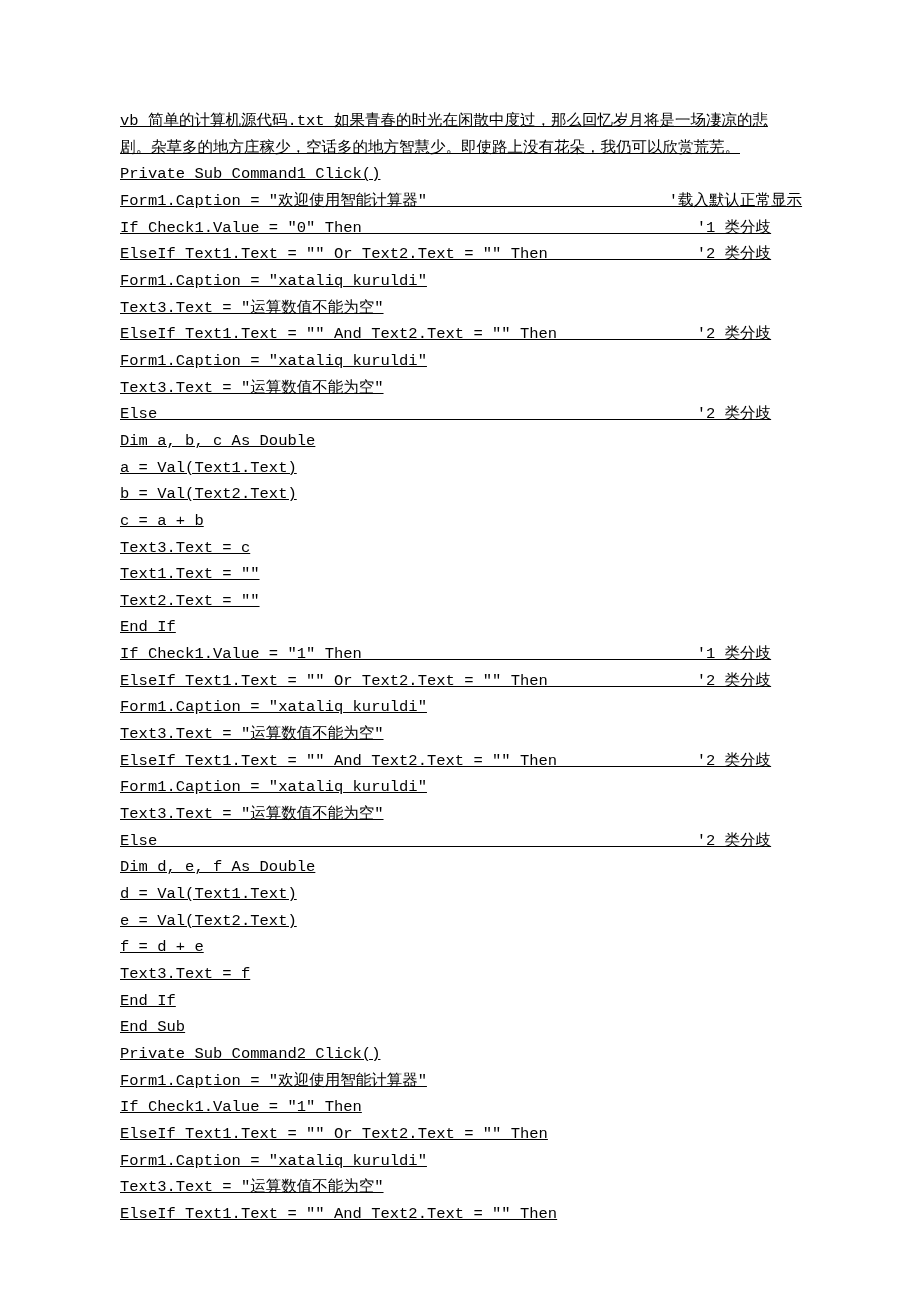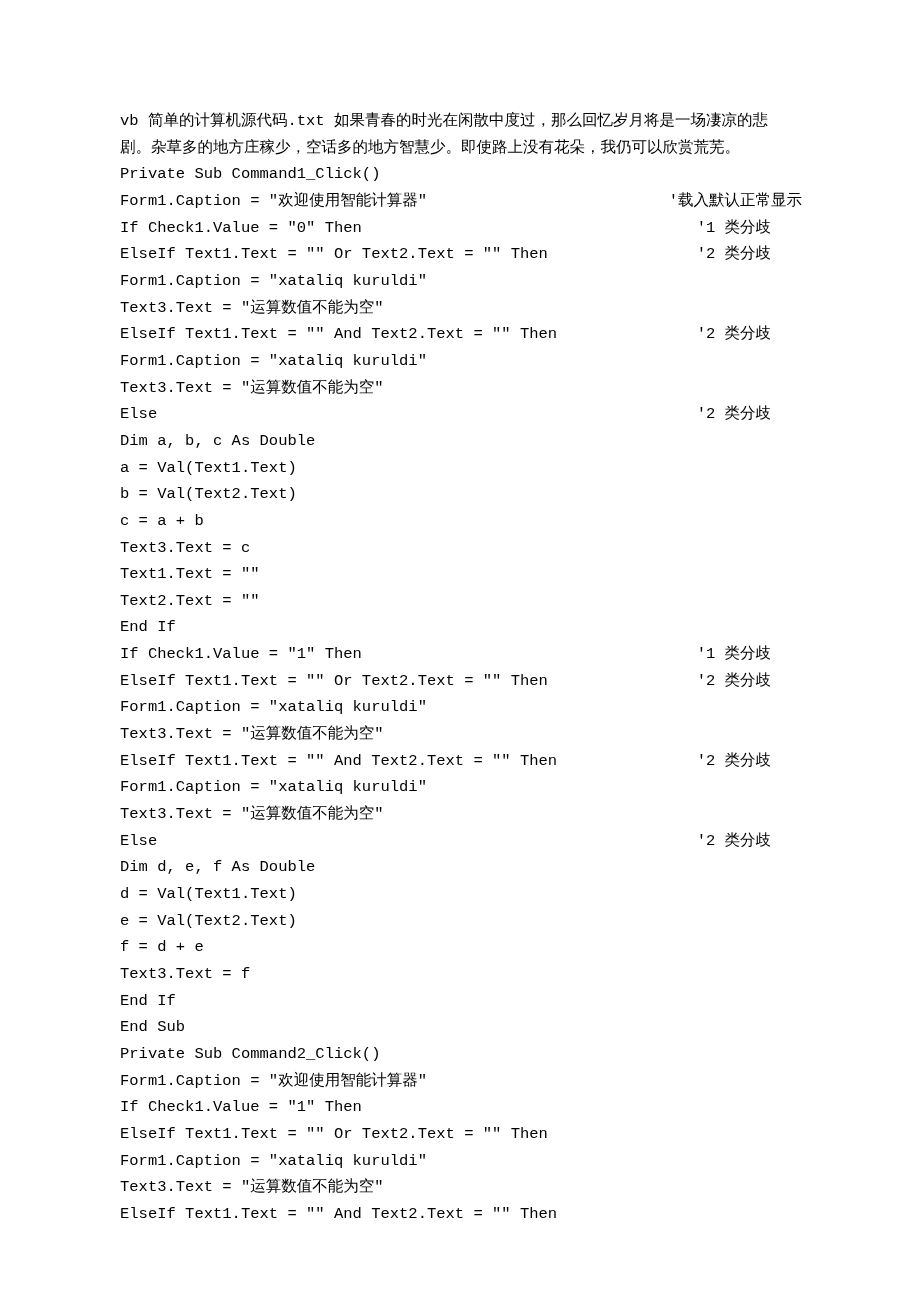--- a/index.html
+++ b/index.html
@@ -10,20 +10,21 @@
     font-size: 15.5px;
     line-height: 1.72;
     color: #000000;
   }
   .page {
     width: 920px;
     min-height: 1302px;
     box-sizing: border-box;
     padding: 108px 120px 60px 120px;
     white-space: pre;
+    text-decoration: underline;
   }
   .line {
     display: block;
     white-space: pre;
   }
 </style>
 </head>
 <body>
 
 <div class="page" id="page"><span class="line">vb 简单的计算机源代码.txt 如果青春的时光在闲散中度过，那么回忆岁月将是一场凄凉的悲</span><span class="line">剧。杂草多的地方庄稼少，空话多的地方智慧少。即使路上没有花朵，我仍可以欣赏荒芜。</span><span class="line">Private Sub Command1_Click()</span><span class="line">Form1.Caption = "欢迎使用智能计算器"                          '载入默认正常显示</span><span class="line">If Check1.Value = "0" Then                                    '1 类分歧</span><span class="line">ElseIf Text1.Text = "" Or Text2.Text = "" Then                '2 类分歧</span><span class="line">Form1.Caption = "xataliq kuruldi"</span><span class="line">Text3.Text = "运算数值不能为空"</span><span class="line">ElseIf Text1.Text = "" And Text2.Text = "" Then               '2 类分歧</span><span class="line">Form1.Caption = "xataliq kuruldi"</span><span class="line">Text3.Text = "运算数值不能为空"</span><span class="line">Else                                                          '2 类分歧</span><span class="line">Dim a, b, c As Double</span><span class="line">a = Val(Text1.Text)</span><span class="line">b = Val(Text2.Text)</span><span class="line">c = a + b</span><span class="line">Text3.Text = c</span><span class="line">Text1.Text = ""</span><span class="line">Text2.Text = ""</span><span class="line">End If</span><span class="line"></span><span class="line">If Check1.Value = "1" Then                                    '1 类分歧</span><span class="line">ElseIf Text1.Text = "" Or Text2.Text = "" Then                '2 类分歧</span><span class="line">Form1.Caption = "xataliq kuruldi"</span><span class="line">Text3.Text = "运算数值不能为空"</span><span class="line">ElseIf Text1.Text = "" And Text2.Text = "" Then               '2 类分歧</span><span class="line">Form1.Caption = "xataliq kuruldi"</span><span class="line">Text3.Text = "运算数值不能为空"</span><span class="line">Else                                                          '2 类分歧</span><span class="line">Dim d, e, f As Double</span><span class="line">d = Val(Text1.Text)</span><span class="line">e = Val(Text2.Text)</span><span class="line">f = d + e</span><span class="line">Text3.Text = f</span><span class="line">End If</span><span class="line">End Sub</span><span class="line"></span><span class="line">Private Sub Command2_Click()</span><span class="line">Form1.Caption = "欢迎使用智能计算器"</span><span class="line">If Check1.Value = "1" Then</span><span class="line">ElseIf Text1.Text = "" Or Text2.Text = "" Then</span><span class="line">Form1.Caption = "xataliq kuruldi"</span><span class="line">Text3.Text = "运算数值不能为空"</span><span class="line">ElseIf Text1.Text = "" And Text2.Text = "" Then</span></div>

